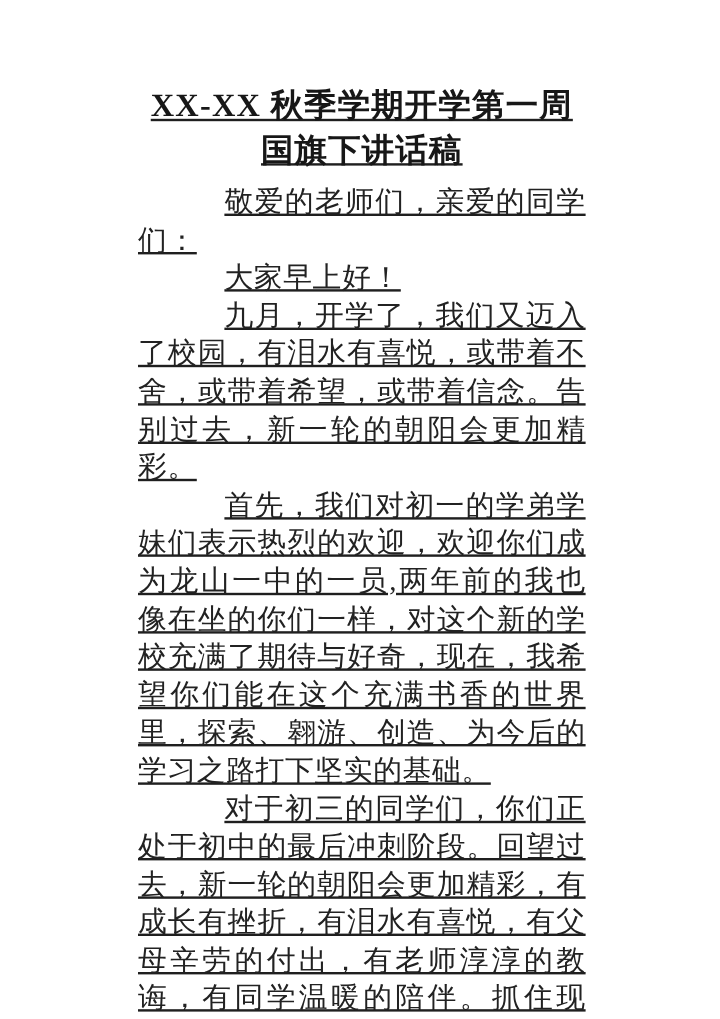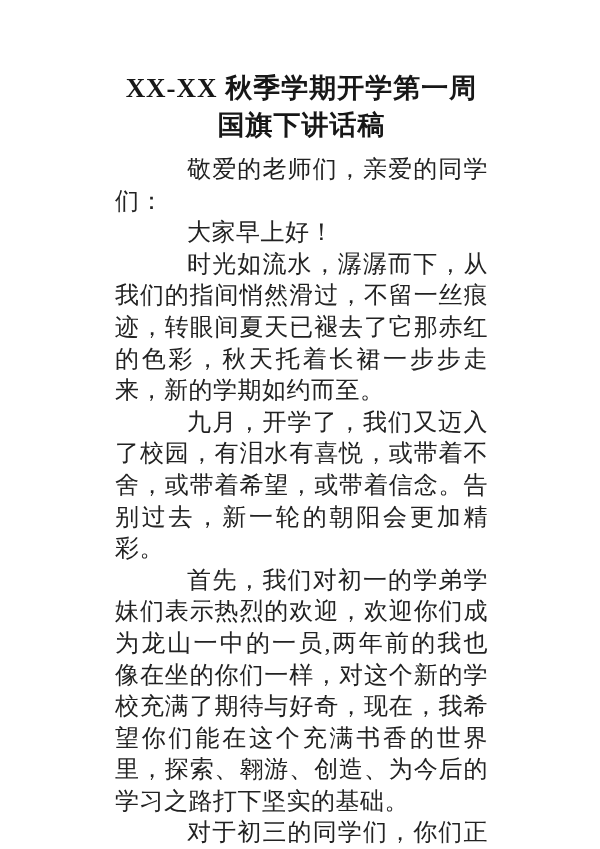--- a/index.html
+++ b/index.html
@@ -11,20 +11,21 @@
     position: relative;
     width: 496px;
     height: 849px;
     margin: 0 auto;
     background: #ffffff;
     color: #1f1f1f;
     font-family: "Liberation Serif", "DejaVu Serif", serif;
     box-sizing: border-box;
     padding: 70px 60px 0 63px;
     overflow: hidden;
+    text-decoration: underline;
   }
   .doc-title {
     margin: 0;
     font-size: 27px;
     line-height: 37px;
     font-weight: bold;
     text-align: center;
     letter-spacing: 1px;
     color: #171717;
   }
@@ -42,18 +43,17 @@
   }
 </style>
 </head>
 <body>
 
 <div class="page">
   <h1 class="doc-title">XX-XX 秋季学期开学第一周国旗下讲话稿</h1>
   <div class="doc-body">
       <p>敬爱的老师们，亲爱的同学们：</p>
       <p>大家早上好！</p>
-      <p>时光如流水，潺潺而下，从我们的指间悄然滑过，不留一丝痕迹，转眼间夏天已褪去了它那赤红的色彩，秋天托着长裙一步步走来，新的学期如约而至。</p>
       <p>九月，开学了，我们又迈入了校园，有泪水有喜悦，或带着不舍，或带着希望，或带着信念。告别过去，新一轮的朝阳会更加精彩。</p>
       <p>首先，我们对初一的学弟学妹们表示热烈的欢迎，欢迎你们成为龙山一中的一员,两年前的我也像在坐的你们一样，对这个新的学校充满了期待与好奇，现在，我希望你们能在这个充满书香的世界里，探索、翱游、创造、为今后的学习之路打下坚实的基础。</p>
       <p>对于初三的同学们，你们正处于初中的最后冲刺阶段。回望过去，新一轮的朝阳会更加精彩，有成长有挫折，有泪水有喜悦，有父母辛劳的付出，有老师淳淳的教诲，有同学温暖的陪伴。抓住现在，展望未来，自信为帆，勤奋为浆，</p>
     </div>
 </div>
 
 </body></html>

